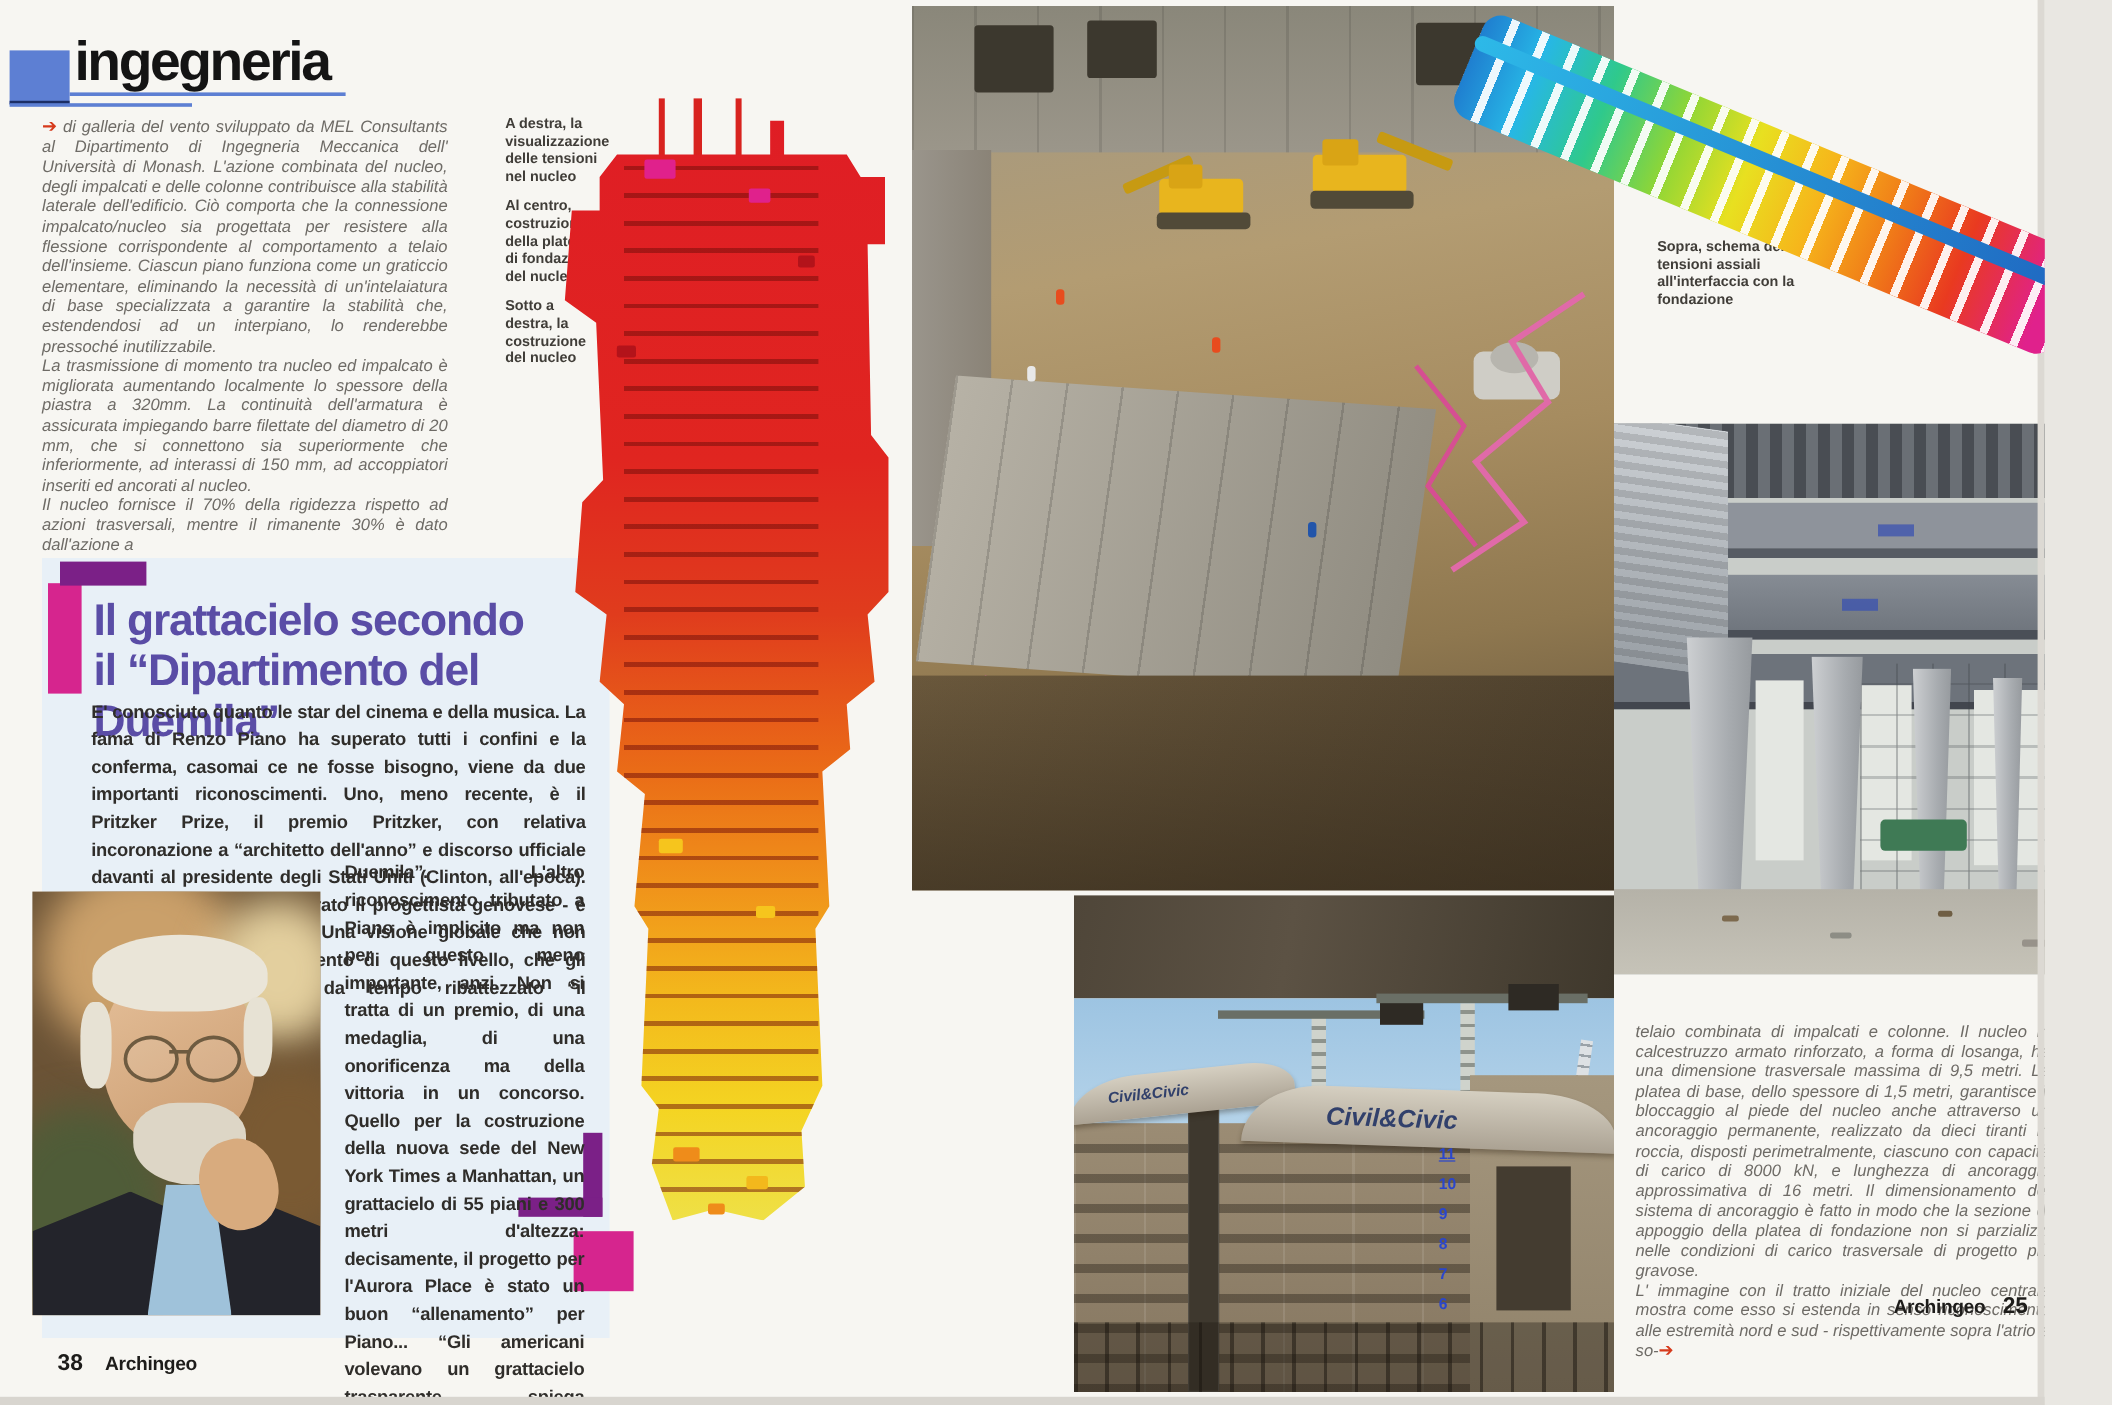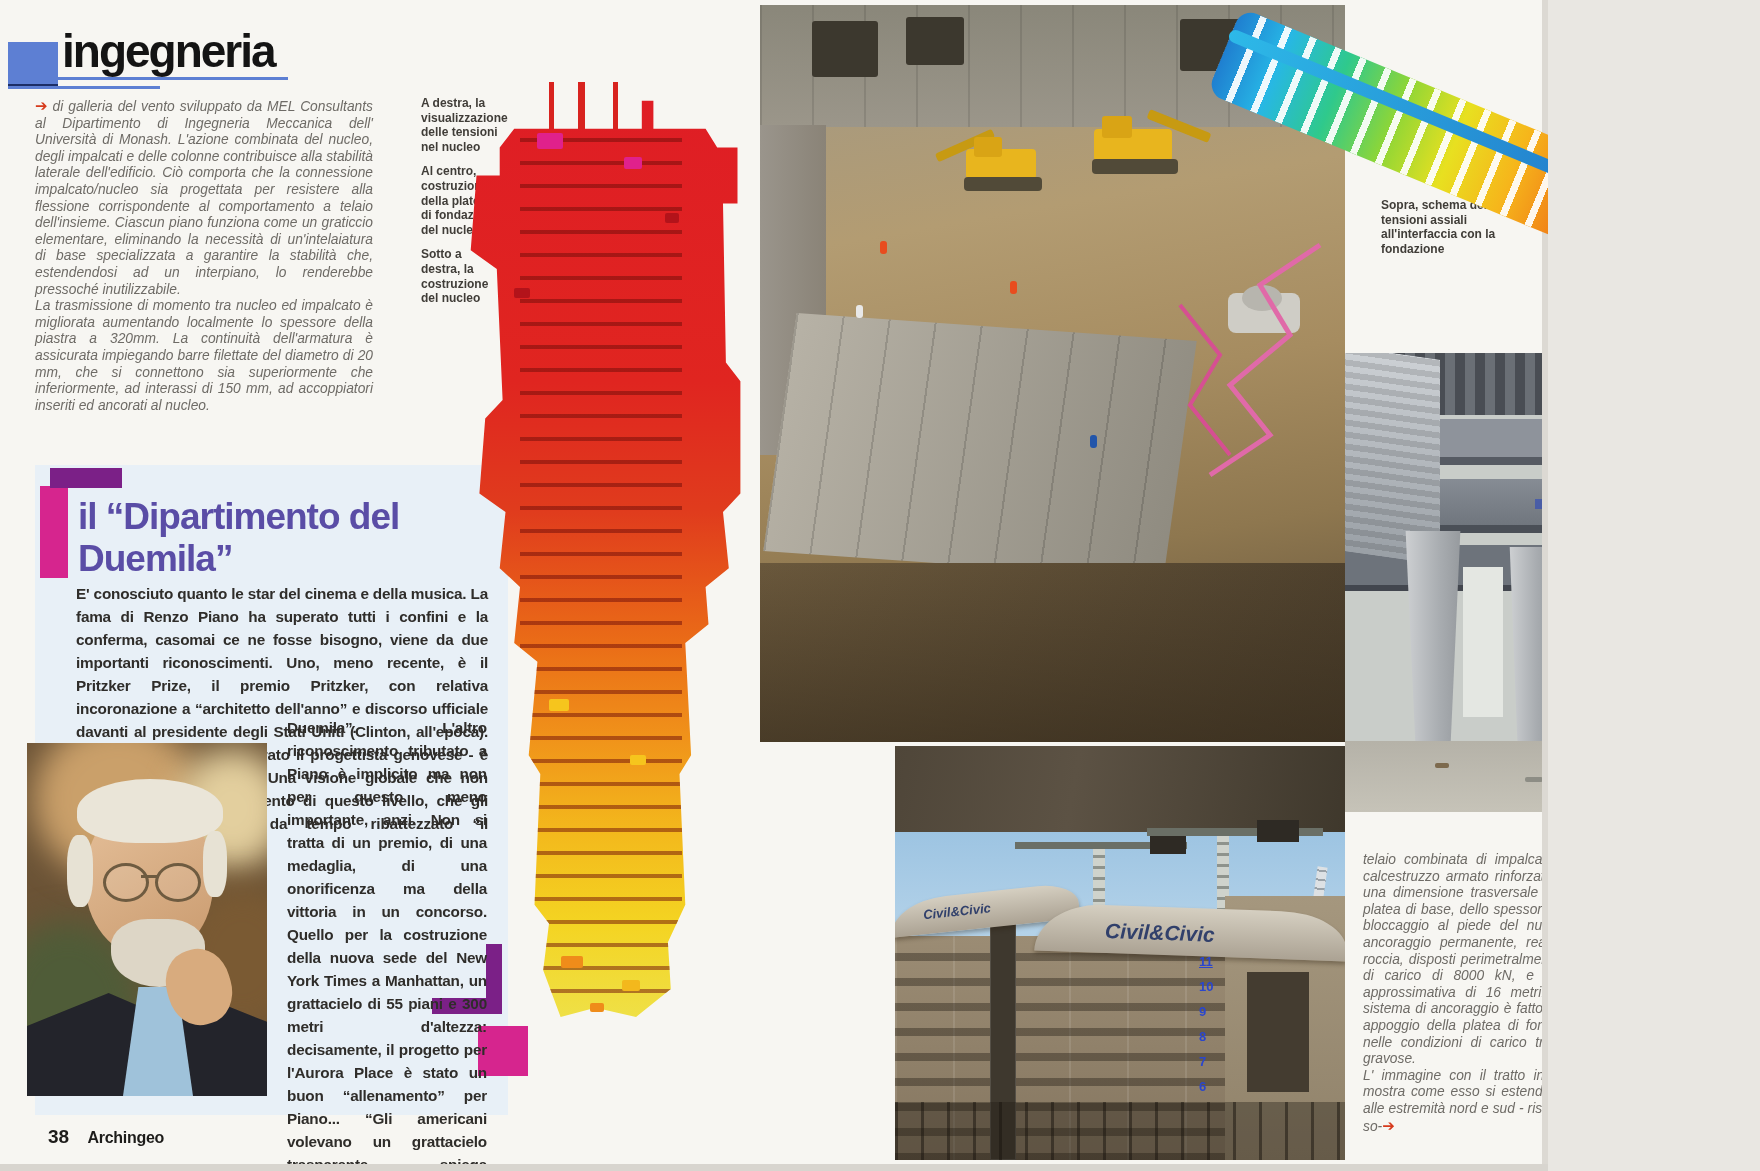--- a/index.html
+++ b/index.html
@@ -1,16 +1,16 @@
 <!DOCTYPE html>
 <html><head>
 <meta charset="utf-8">
 <style>
   html,body{margin:0;padding:0;background:#e9e7e2;}
-  #canvas{position:relative;width:1548px;height:1171px;background:#f7f6f2;overflow:hidden;
+  #canvas{position:relative;width:1704px;height:1171px;background:#f7f6f2;overflow:hidden;
           font-family:"Liberation Sans","DejaVu Sans",sans-serif;}
   #canvas::after{content:"";position:absolute;right:0;top:0;width:6px;height:100%;background:#dcd9d3;}
   #canvas::before{content:"";position:absolute;left:0;bottom:0;width:100%;height:7px;background:#d8d5cf;z-index:60;}
 
   
   .hdr-square{position:absolute;left:8px;top:42px;width:50px;height:42px;background:#5d7fd3;border-bottom:3px solid #1c2e66;}
   .hdr-title{position:absolute;left:62px;top:24px;font-size:46px;font-weight:bold;color:#141414;letter-spacing:-2px;}
   .hdr-line1{position:absolute;left:58px;top:77px;width:230px;height:3px;background:#5d7fd3;}
   .hdr-line2{position:absolute;left:8px;top:86px;width:152px;height:3px;background:#5d7fd3;}
 
@@ -162,36 +162,38 @@
 
   <div class="hdr-square"></div>
   <div class="hdr-title">ingegneria</div>
   <div class="hdr-line1"></div>
   <div class="hdr-line2"></div>
 
   <div class="colgray" style="left:35px;top:98px;width:338px;">
     <p><span class="arrow">➔</span>
       <span>di galleria del vento sviluppato da MEL Consultants al Dipartimento di Ingegneria Meccanica dell' Università di Monash. L'azione combinata del nucleo, degli impalcati e delle colonne contribuisce alla stabilità laterale dell'edificio. Ciò comporta che la connessione impalcato/nucleo sia progettata per resistere alla flessione corrispondente al comportamento a telaio dell'insieme. Ciascun piano funziona come un graticcio elementare, eliminando la necessità di un'intelaiatura di base specializzata a garantire la stabilità che, estendendosi ad un interpiano, lo renderebbe pressoché inutilizzabile.</span></p>
     <p>La trasmissione di momento tra nucleo ed impalcato è migliorata aumentando localmente lo spessore della piastra a 320mm. La continuità dell'armatura è assicurata impiegando barre filettate del diametro di 20 mm, che si connettono sia superiormente che inferiormente, ad interassi di 150 mm, ad accoppiatori inseriti ed ancorati al nucleo.</p>
+    <p>Il nucleo fornisce il 70% della rigidezza rispetto ad azioni trasversali, mentre il rimanente 30% è dato dall'azione a</p>
   </div>
 
   <div class="cap" style="position:absolute;left:421px;top:96px;width:78px;">
     <div class="item">A destra, la visualizzazione delle tensioni nel nucleo</div>
     <div class="item">Al centro, costruzione della platea di fondazione del nucleo</div>
     <div class="item">Sotto a destra, la costruzione del nucleo</div>
   </div>
 
   <div class="bluebox"></div>
   <div class="bar-purple-h"></div>
   <div class="bar-magenta-v"></div>
   <div class="bar-purple-v2"></div>
   <div class="bar-purple-h2"></div>
   <div class="sq-magenta2"></div>
 
   <div class="box-title">
+    <div>Il grattacielo secondo</div>
     <div>il “Dipartimento del Duemila”</div>
   </div>
   <div id="box-body-top" class="box-body">E' conosciuto quanto le star del cinema e della musica. La fama di Renzo Piano ha superato tutti i confini e la conferma, casomai ce ne fosse bisogno, viene da due importanti riconoscimenti. Uno, meno recente, è il Pritzker Prize, il premio Pritzker, con relativa incoronazione a “architetto dell'anno” e discorso ufficiale davanti al presidente degli Stati Uniti (Clinton, all'epoca). “L'architettura - ha dichiarato il progettista genovese - è società, scienza e arte”. Una visione globale che non poteva mancare a un talento di questo livello, che gli americani hanno già da tempo ribattezzato “il Brunelleschi del</div>
   <div id="box-body-side" class="box-body">Duemila”. L'altro riconoscimento tributato a Piano è implicito ma non per questo meno importante, anzi. Non si tratta di un premio, di una medaglia, di una onorificenza ma della vittoria in un concorso. Quello per la costruzione della nuova sede del New York Times a Manhattan, un grattacielo di 55 piani e 300 metri d'altezza: decisamente, il progetto per l'Aurora Place è stato un buon “allenamento” per Piano... “Gli americani volevano un grattacielo trasparente - spiega l'architetto - perché esso doveva simboleggiare la democrazia, quella democrazia propria di un grande giornale”.</div>
 
   <div class="photo" id="photo-renzo">
     <div class="blob" style="left:6px;top:-24px;width:170px;height:160px;background:#caa06a;"></div>
     <div class="blob" style="left:150px;top:6px;width:110px;height:120px;background:#e3cf9e;"></div>
     <div class="blob" style="left:-34px;top:178px;width:150px;height:170px;background:#4f5c38;"></div>
     <div class="blob" style="left:150px;top:140px;width:130px;height:150px;background:#7a5a33;"></div>

